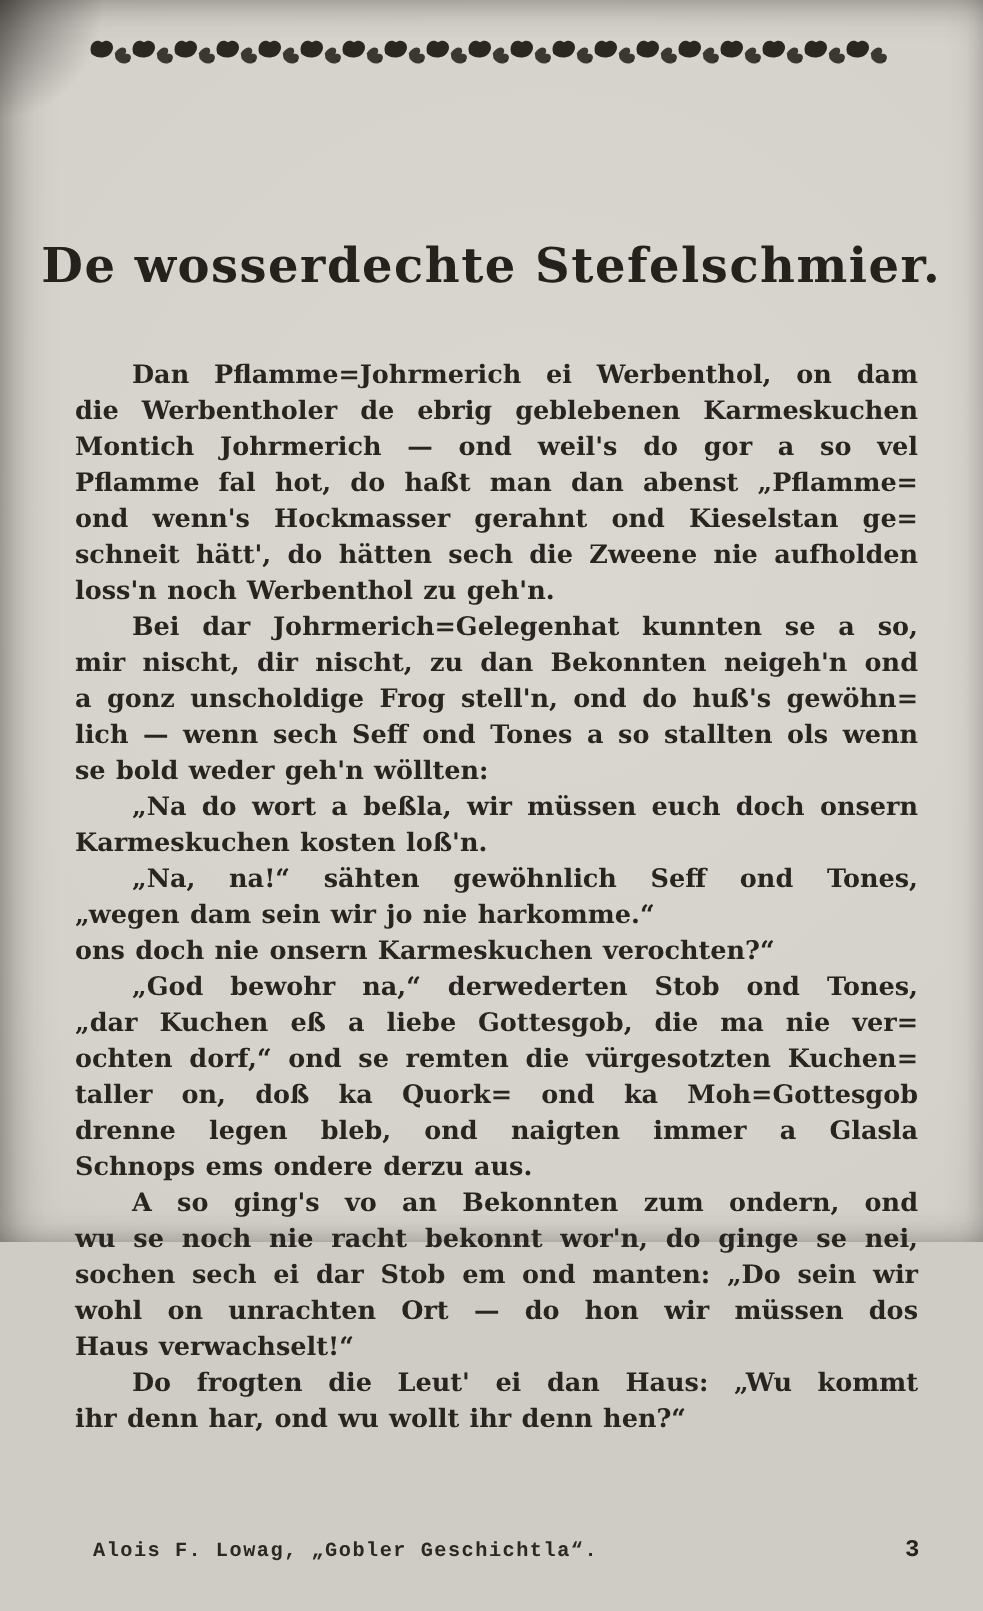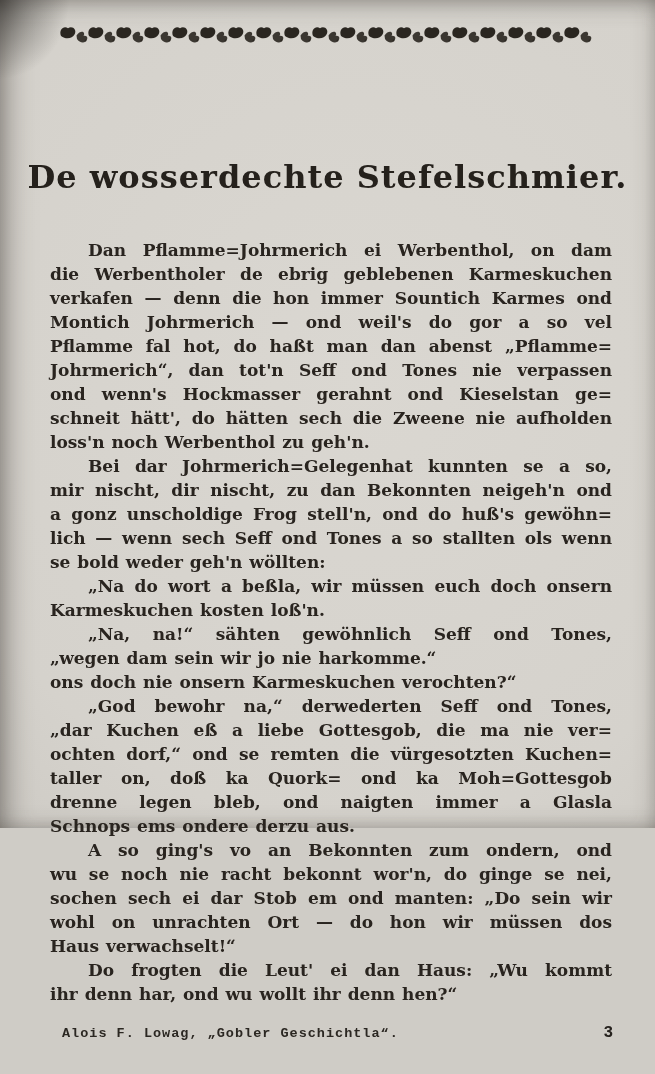--- a/index.html
+++ b/index.html
@@ -103,24 +103,22 @@
         </g>
     </svg>
   </div>
 
   <h1 class="title">De wosserdechte Stefelschmier.</h1>
 
   <div class="story">
       <div>
         <div class="line indent">Dan Pflamme=Johrmerich ei Werbenthol, on dam</div>
         <div class="line">die Werbentholer de ebrig geblebenen Karmeskuchen</div>
-        <div class="line">verkafen — denn die hon immer Sountich Karmes ond</div>
         <div class="line">Montich Johrmerich — ond weil's do gor a so vel</div>
         <div class="line">Pflamme fal hot, do haßt man dan abenst „Pflamme=</div>
-        <div class="line">Johrmerich“, dan tot'n Seff ond Tones nie verpassen</div>
         <div class="line">ond wenn's Hockmasser gerahnt ond Kieselstan ge=</div>
         <div class="line">schneit hätt', do hätten sech die Zweene nie aufholden</div>
         <div class="line last">loss'n noch Werbenthol zu geh'n.</div>
       </div>
       <div>
         <div class="line indent">Bei dar Johrmerich=Gelegenhat kunnten se a so,</div>
         <div class="line">mir nischt, dir nischt, zu dan Bekonnten neigeh'n ond</div>
         <div class="line">a gonz unscholdige Frog stell'n, ond do huß's gewöhn=</div>
         <div class="line">lich — wenn sech Seff ond Tones a so stallten ols wenn</div>
         <div class="line last">se bold weder geh'n wöllten:</div>
@@ -130,21 +128,21 @@
         <div class="line last">Karmeskuchen kosten loß'n.</div>
       </div>
       <div>
         <div class="line indent">„Na, na!“ sähten gewöhnlich Seff ond Tones,</div>
         <div class="line last">„wegen dam sein wir jo nie harkomme.“</div>
       </div>
       <div>
         <div class="line last">ons doch nie onsern Karmeskuchen verochten?“</div>
       </div>
       <div>
-        <div class="line indent">„God bewohr na,“ derwederten Seff ond Tones,</div>
+        <div class="line indent">„God bewohr na,“ derwederten Stob ond Tones,</div>
         <div class="line">„dar Kuchen eß a liebe Gottesgob, die ma nie ver=</div>
         <div class="line">ochten dorf,“ ond se remten die vürgesotzten Kuchen=</div>
         <div class="line">taller on, doß ka Quork= ond ka Moh=Gottesgob</div>
         <div class="line">drenne legen bleb, ond naigten immer a Glasla</div>
         <div class="line last">Schnops ems ondere derzu aus.</div>
       </div>
       <div>
         <div class="line indent">A so ging's vo an Bekonnten zum ondern, ond</div>
         <div class="line">wu se noch nie racht bekonnt wor'n, do ginge se nei,</div>
         <div class="line">sochen sech ei dar Stob em ond manten: „Do sein wir</div>

